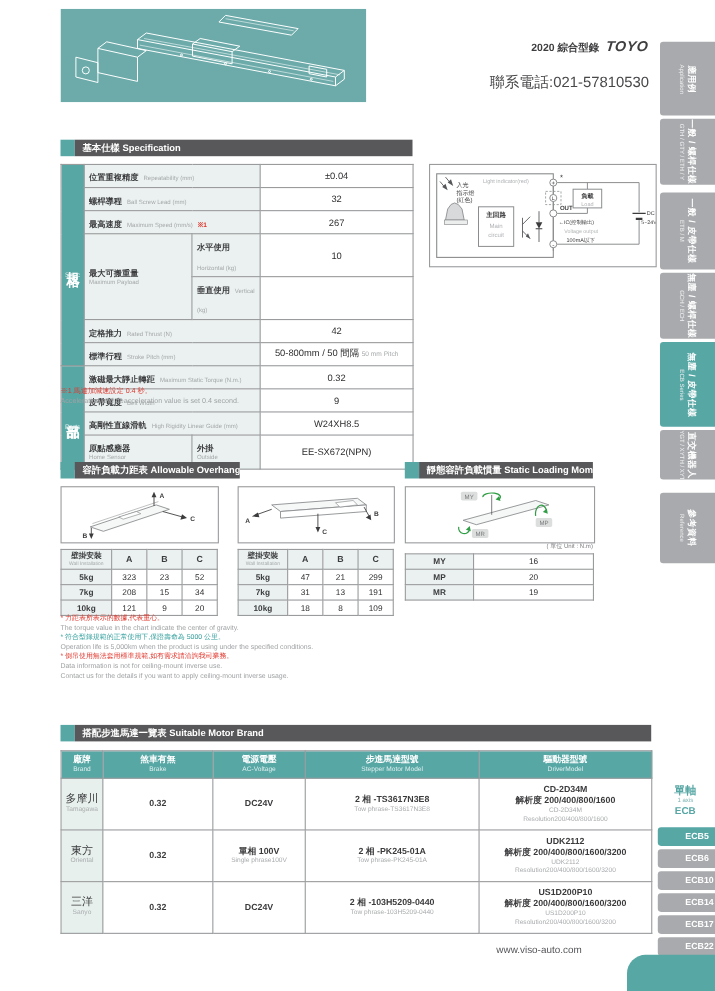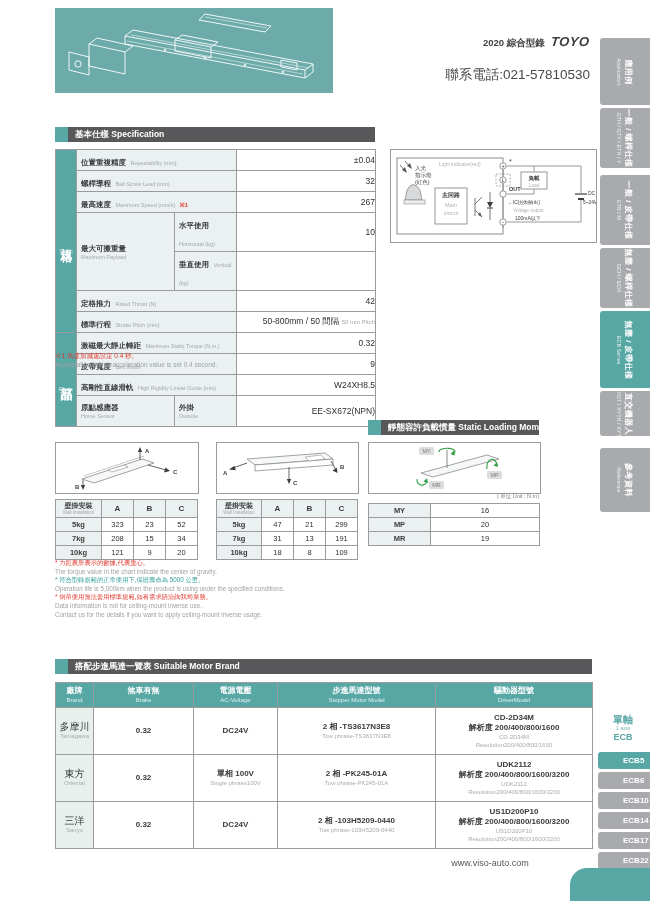--- a/index.html
+++ b/index.html
@@ -27,21 +27,21 @@
   table{border-collapse:collapse;}
   .spec-table{position:absolute;left:55px;top:149px;width:320px;table-layout:fixed;}
   .spec-table td{border:1px solid #9a9b9d;height:17px;padding:0;}
   .spec-table td.side{background:#57a7a5;text-align:center;vertical-align:middle;}
   .side-zh{display:inline-block;writing-mode:vertical-rl;text-orientation:upright;font-size:12px;font-weight:bold;color:#fff;letter-spacing:2px;}
   .side-en{font-size:6px;color:#e3f1f0;margin-top:1px;}
   .spec-table td.lab{background:#eaf1f0;padding:1px 4px;vertical-align:middle;}
   .lz{font-size:7.5px;font-weight:bold;color:#3c3c3e;}
   .le{font-size:5.5px;color:#a6a8aa;font-weight:normal;}
   .ln{font-size:6px;color:#e0362c;font-weight:bold;}
-  .spec-table td.val{background:#fff;text-align:right;vertical-align:middle;font-size:8.5px;color:#2e2e30;}
+  .spec-table td.val{background:#fff;text-align:center;vertical-align:middle;font-size:8.5px;color:#2e2e30;}
   .v-sub{font-size:6px;color:#a6a8aa;}
   td.slash{background-image:linear-gradient(to top right,transparent 49.3%,#9a9b9d 49.3%,#9a9b9d 50.7%,transparent 50.7%);}
   .footnote{position:absolute;left:55px;top:351px;width:320px;}
   .fn-zh{font-size:6.5px;color:#e0362c;line-height:9px;}
   .fn-en{font-size:6.5px;color:#a0a2a4;line-height:9px;}
 
   
   .diagbox{position:absolute;border:1px solid #9a9b9d;background:#fff;}
 
   
@@ -296,20 +296,24 @@
       <text x="143" y="30" font-size="5.5" font-weight="bold" text-anchor="middle" fill="#3c3c3e">負載</text>
       <text x="143" y="37" font-size="5" text-anchor="middle" fill="#b0b2b4">Load</text>
       <text x="117" y="54" font-size="4.8" fill="#3c3c3e">←IC(控制輸出)</text>
       <text x="122" y="62" font-size="4.8" fill="#b0b2b4">Voltage output</text>
       <text x="124" y="70" font-size="5" fill="#3c3c3e">100mA以下</text>
       <text x="197" y="45" font-size="5" fill="#3c3c3e">DC</text>
       <text x="192" y="54" font-size="4.8" fill="#3c3c3e">5~24V</text>
     </svg>
   </div>
 
+  <div class="sec" style="left:55px;top:420px;width:163px">
+    <div class="sec-sq"></div>
+    <div class="sec-bar">容許負載力距表 Allowable Overhang</div>
+  </div>
 
   <div class="diagbox" style="left:55px;top:442px;width:142px;height:50px">
     <svg width="140" height="48" viewBox="0 0 140 48">
       <polygon points="26,36 86,16 98,20 38,40" fill="#f6f7f7" stroke="#8a8c8e" stroke-width="0.8"></polygon>
       <line x1="28" y1="33" x2="88" y2="13" stroke="#8a8c8e" stroke-width="0.5"></line>
       <polygon points="52,27 68,22 72,24 56,29" fill="#fff" stroke="#8a8c8e" stroke-width="0.6"></polygon>
       <line x1="84" y1="17" x2="84" y2="7" stroke="#3c3c3e" stroke-width="0.8"></line>
       <polygon points="84,4 81.8,9 86.2,9" fill="#3c3c3e"></polygon>
       <text x="89" y="10" font-size="6" font-weight="bold" fill="#3c3c3e">A</text>
       <line x1="92" y1="22" x2="110" y2="27" stroke="#3c3c3e" stroke-width="0.8"></line>

